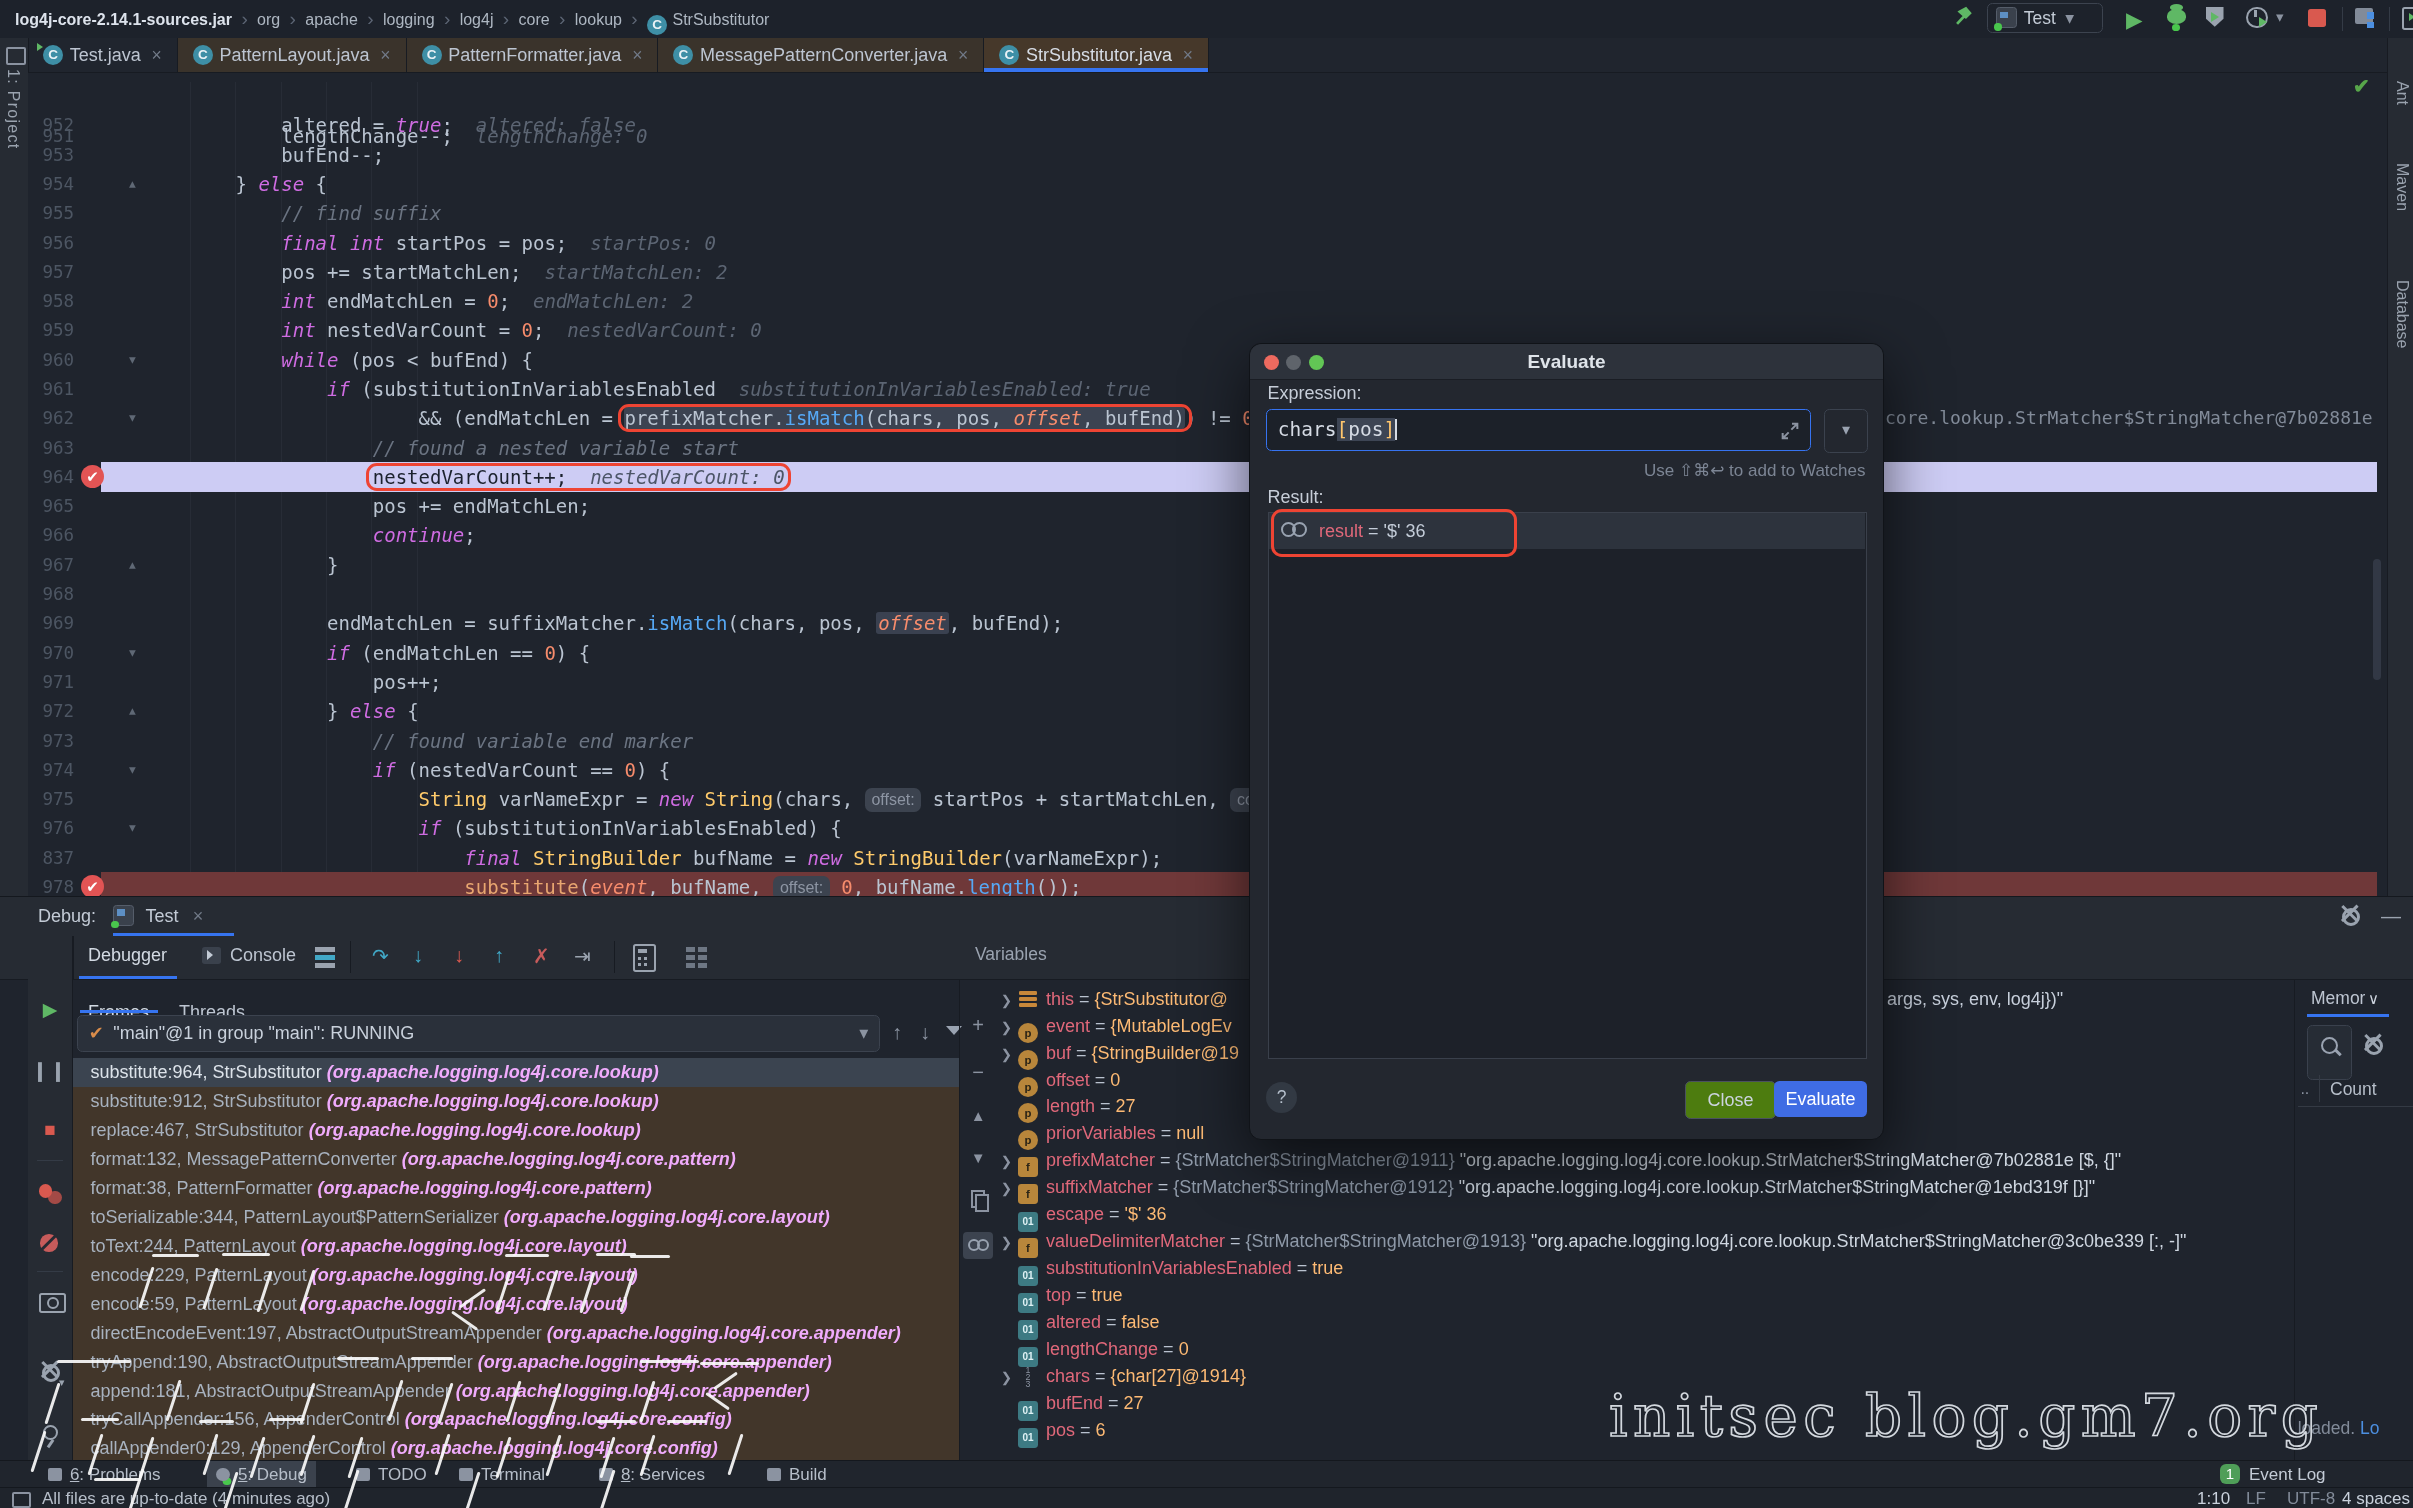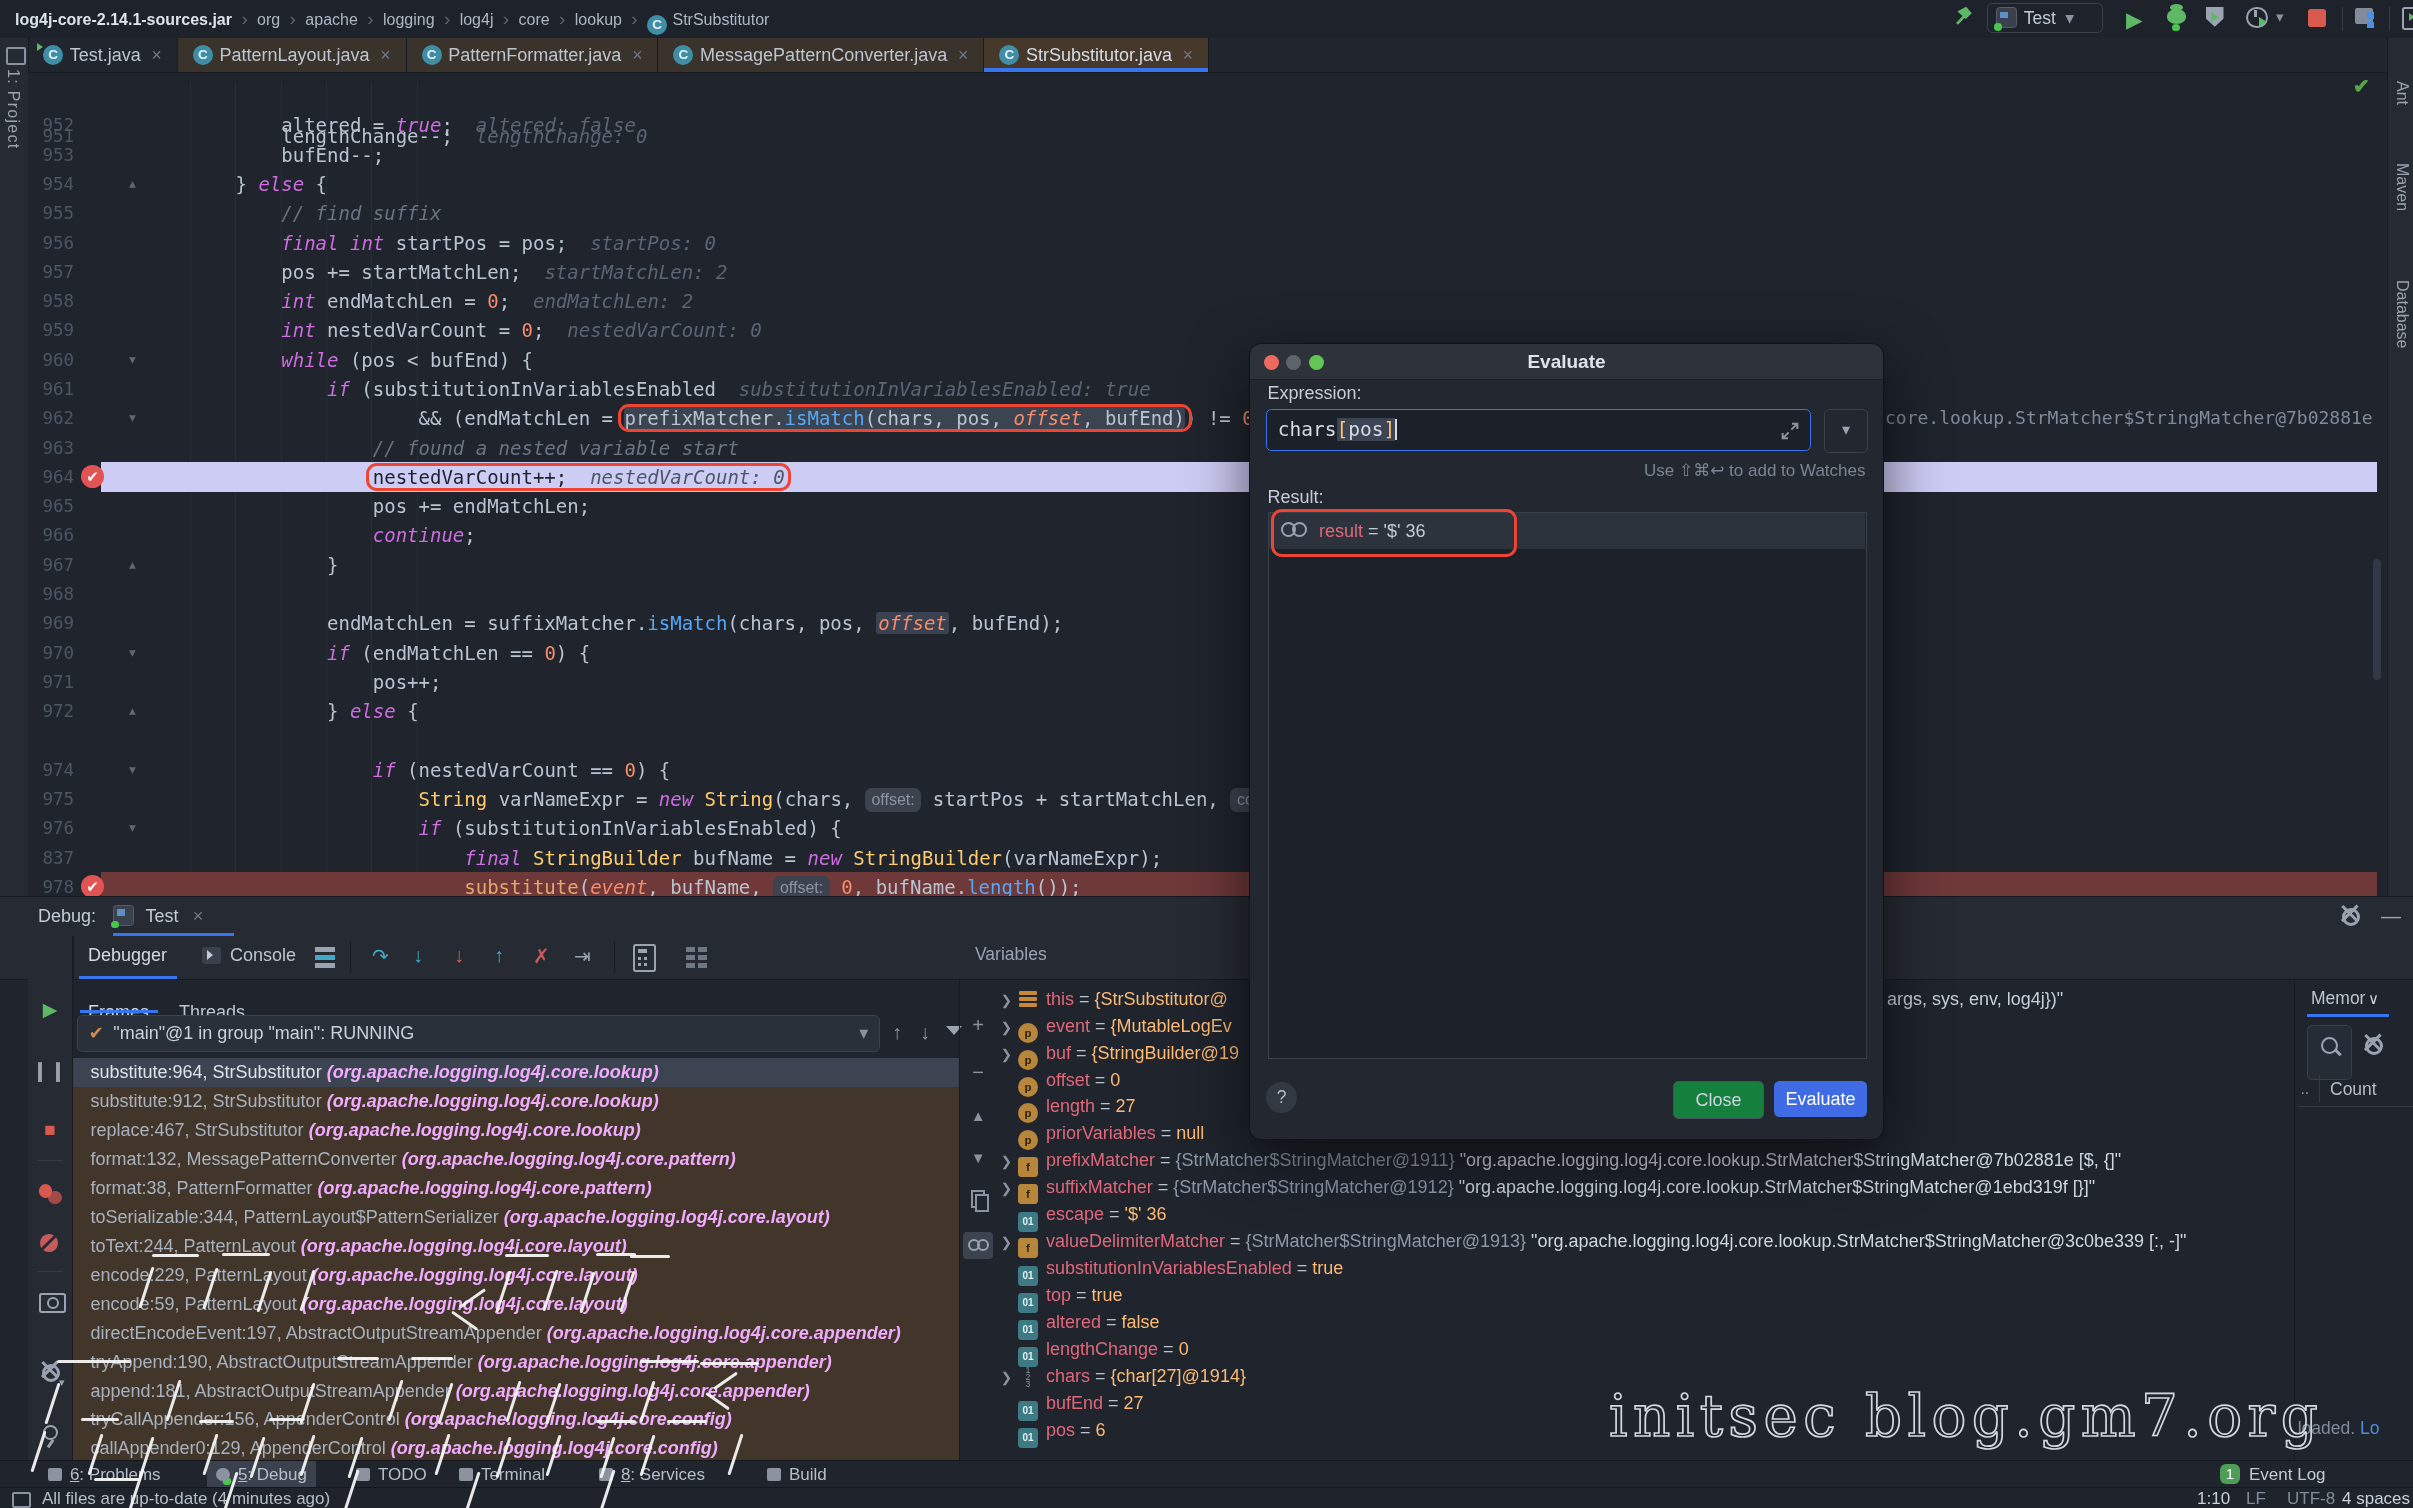--- a/index.html
+++ b/index.html
@@ -105,21 +105,21 @@
   #dlg-dd{position:absolute;left:574px;top:65px;width:42px;height:42px;border:1.3px solid #3b424e;border-radius:5.4px;
           color:#9aa3b1;text-align:center;font-size:16px;line-height:40px;}
   #dlg-watch{position:absolute;right:17.5px;top:116px;font-size:17px;color:#7c8594;}
   .dlg-label{position:absolute;left:17.5px;font-size:18px;color:#c6cdd8;}
   #dlg-result{position:absolute;left:17.5px;top:168px;width:597px;height:545px;background:#1d2129;border:0.7px solid #3a404b;}
   #res-row{position:absolute;left:0;top:0;width:596px;height:36px;background:#2d333d;font-size:18px;line-height:36px;}
   .oo{display:inline-block;width:11.4px;height:11.4px;border:2px solid #98a2b0;border-radius:50%;}
   #dlg-help{position:absolute;left:16px;top:738px;width:31px;height:31px;border-radius:50%;background:#323943;
             color:#b6c0cd;text-align:center;font-size:17.5px;line-height:31px;}
   .btn{position:absolute;top:737px;height:36px;border-radius:5.4px;font-size:18px;text-align:center;line-height:36px;}
-  #btn-close{left:423px;width:89px;background:#15803d;border:1.3px solid #4a5160;color:#ccd4df;}
+  #btn-close{left:435px;width:89px;background:#4d7c0f;border:1.3px solid #4a5160;color:#ccd4df;}
   #btn-eval{left:524px;width:93px;background:#3f6ce4;color:#fff;}
   .redbox{position:absolute;border:3.4px solid #ee4433;border-radius:10.8px;pointer-events:none;}
   
   #bottombar{left:0;top:1460px;width:2413px;height:27px;background:#20252d;border-top:0.7px solid #14181e;font-size:17px;}
   .bitem{position:absolute;top:0;height:27px;line-height:27px;color:#b6bec9;padding:0 9.4px;}
   .bitem.sel{background:#3b424d;}
   .bitem u{text-decoration:underline;}
   #statusbar{left:0;top:1487px;width:2413px;height:21.5px;background:#1f242c;border-top:0.7px solid #14181e;
              font-size:17px;color:#b6bec9;line-height:21.5px;}
   .stat{position:absolute;top:0;line-height:21.5px;}
@@ -316,20 +316,24 @@
         <div class="code">                <span class="k">if</span><span class="d"> (endMatchLen == </span><span class="nu">0</span><span class="d">) {</span></div>
       </div>
       <div class="cl" style="top: 594px;">
         <div class="lnum">971</div>
         <div class="code">                    <span class="d">pos++;</span></div>
       </div>
       <div class="cl" style="top: 623px;">
         <div class="lnum">972</div>
         <div class="foldic">▴</div>
         <div class="code">                <span class="d">} </span><span class="k">else</span><span class="d"> {</span></div>
+      </div>
+      <div class="cl" style="top: 653px;">
+        <div class="lnum">973</div>
+        <div class="code">                    <span class="c">// found variable end marker</span></div>
       </div>
       <div class="cl" style="top: 682px;">
         <div class="lnum">974</div>
         <div class="foldic">▾</div>
         <div class="code">                    <span class="k">if</span><span class="d"> (nestedVarCount == </span><span class="nu">0</span><span class="d">) {</span></div>
       </div>
       <div class="cl" style="top: 711px;">
         <div class="lnum">975</div>
         <div class="code">                        <span class="y">String</span><span class="d"> varNameExpr = </span><span class="k">new</span><span class="d"> </span><span class="y">String</span><span class="d">(chars, </span><span class="pl">offset:</span><span class="d"> startPos + startMatchLen, </span><span class="pl">coun</span></div>
       </div>

